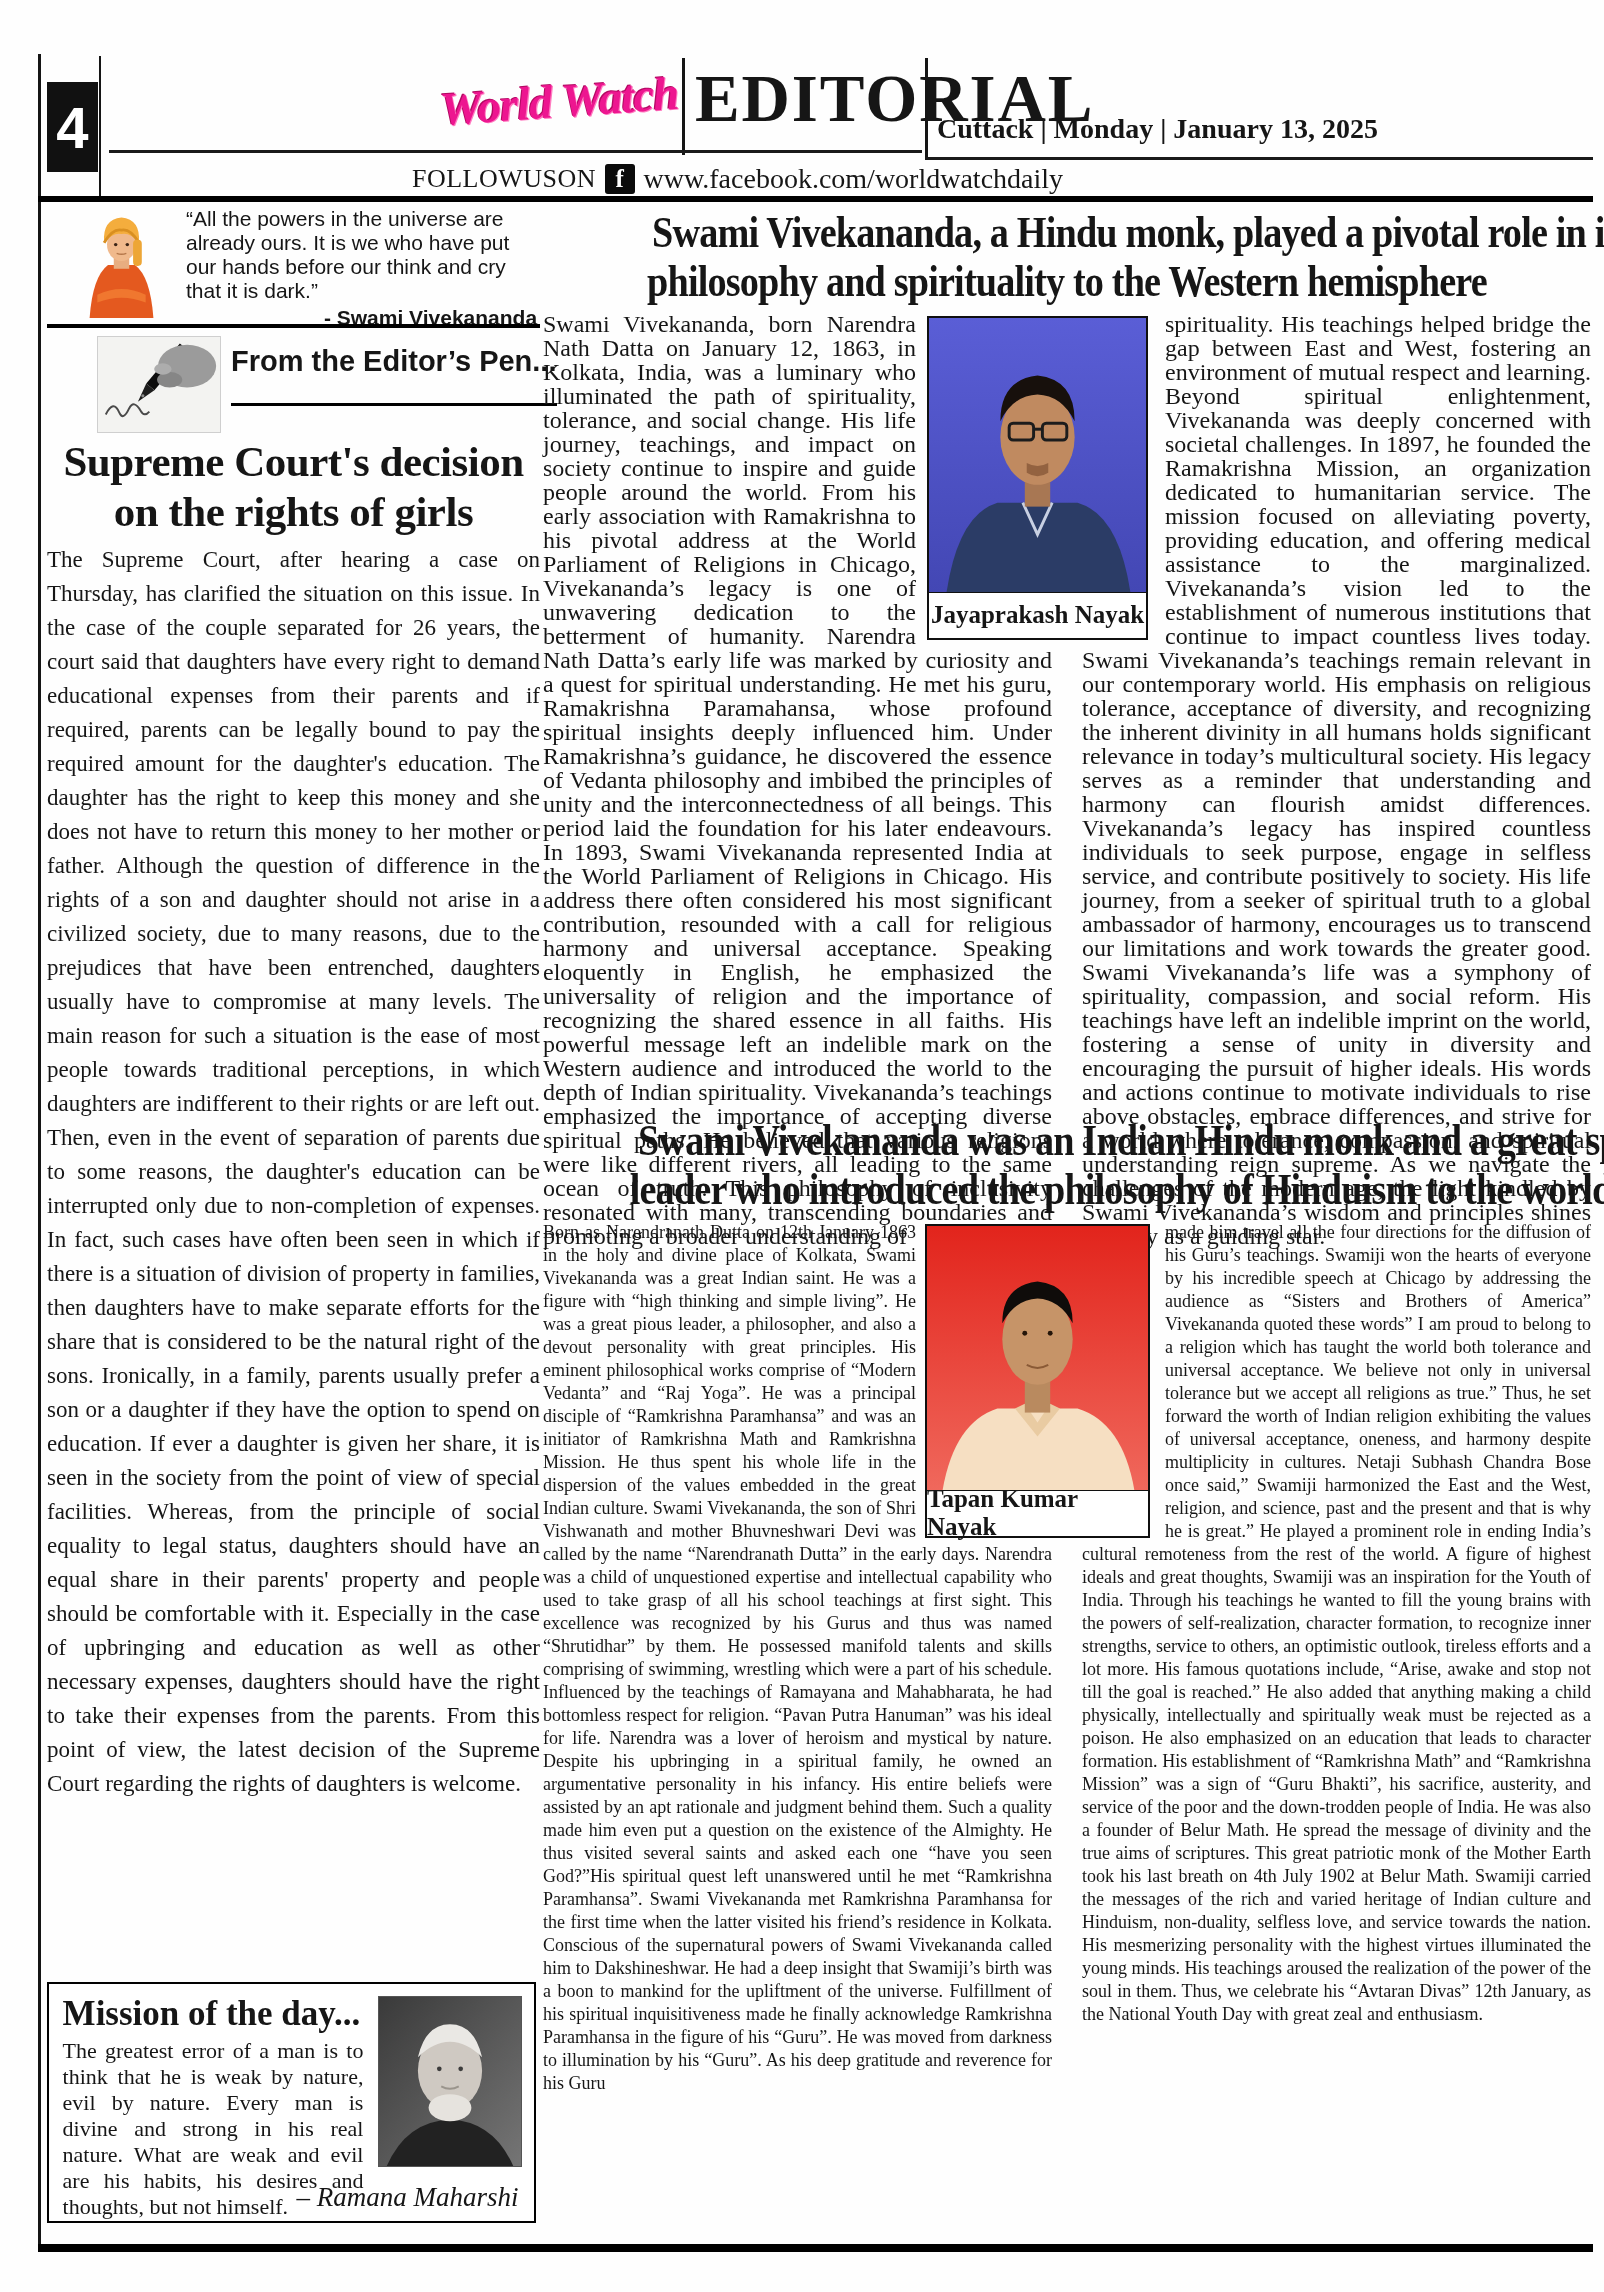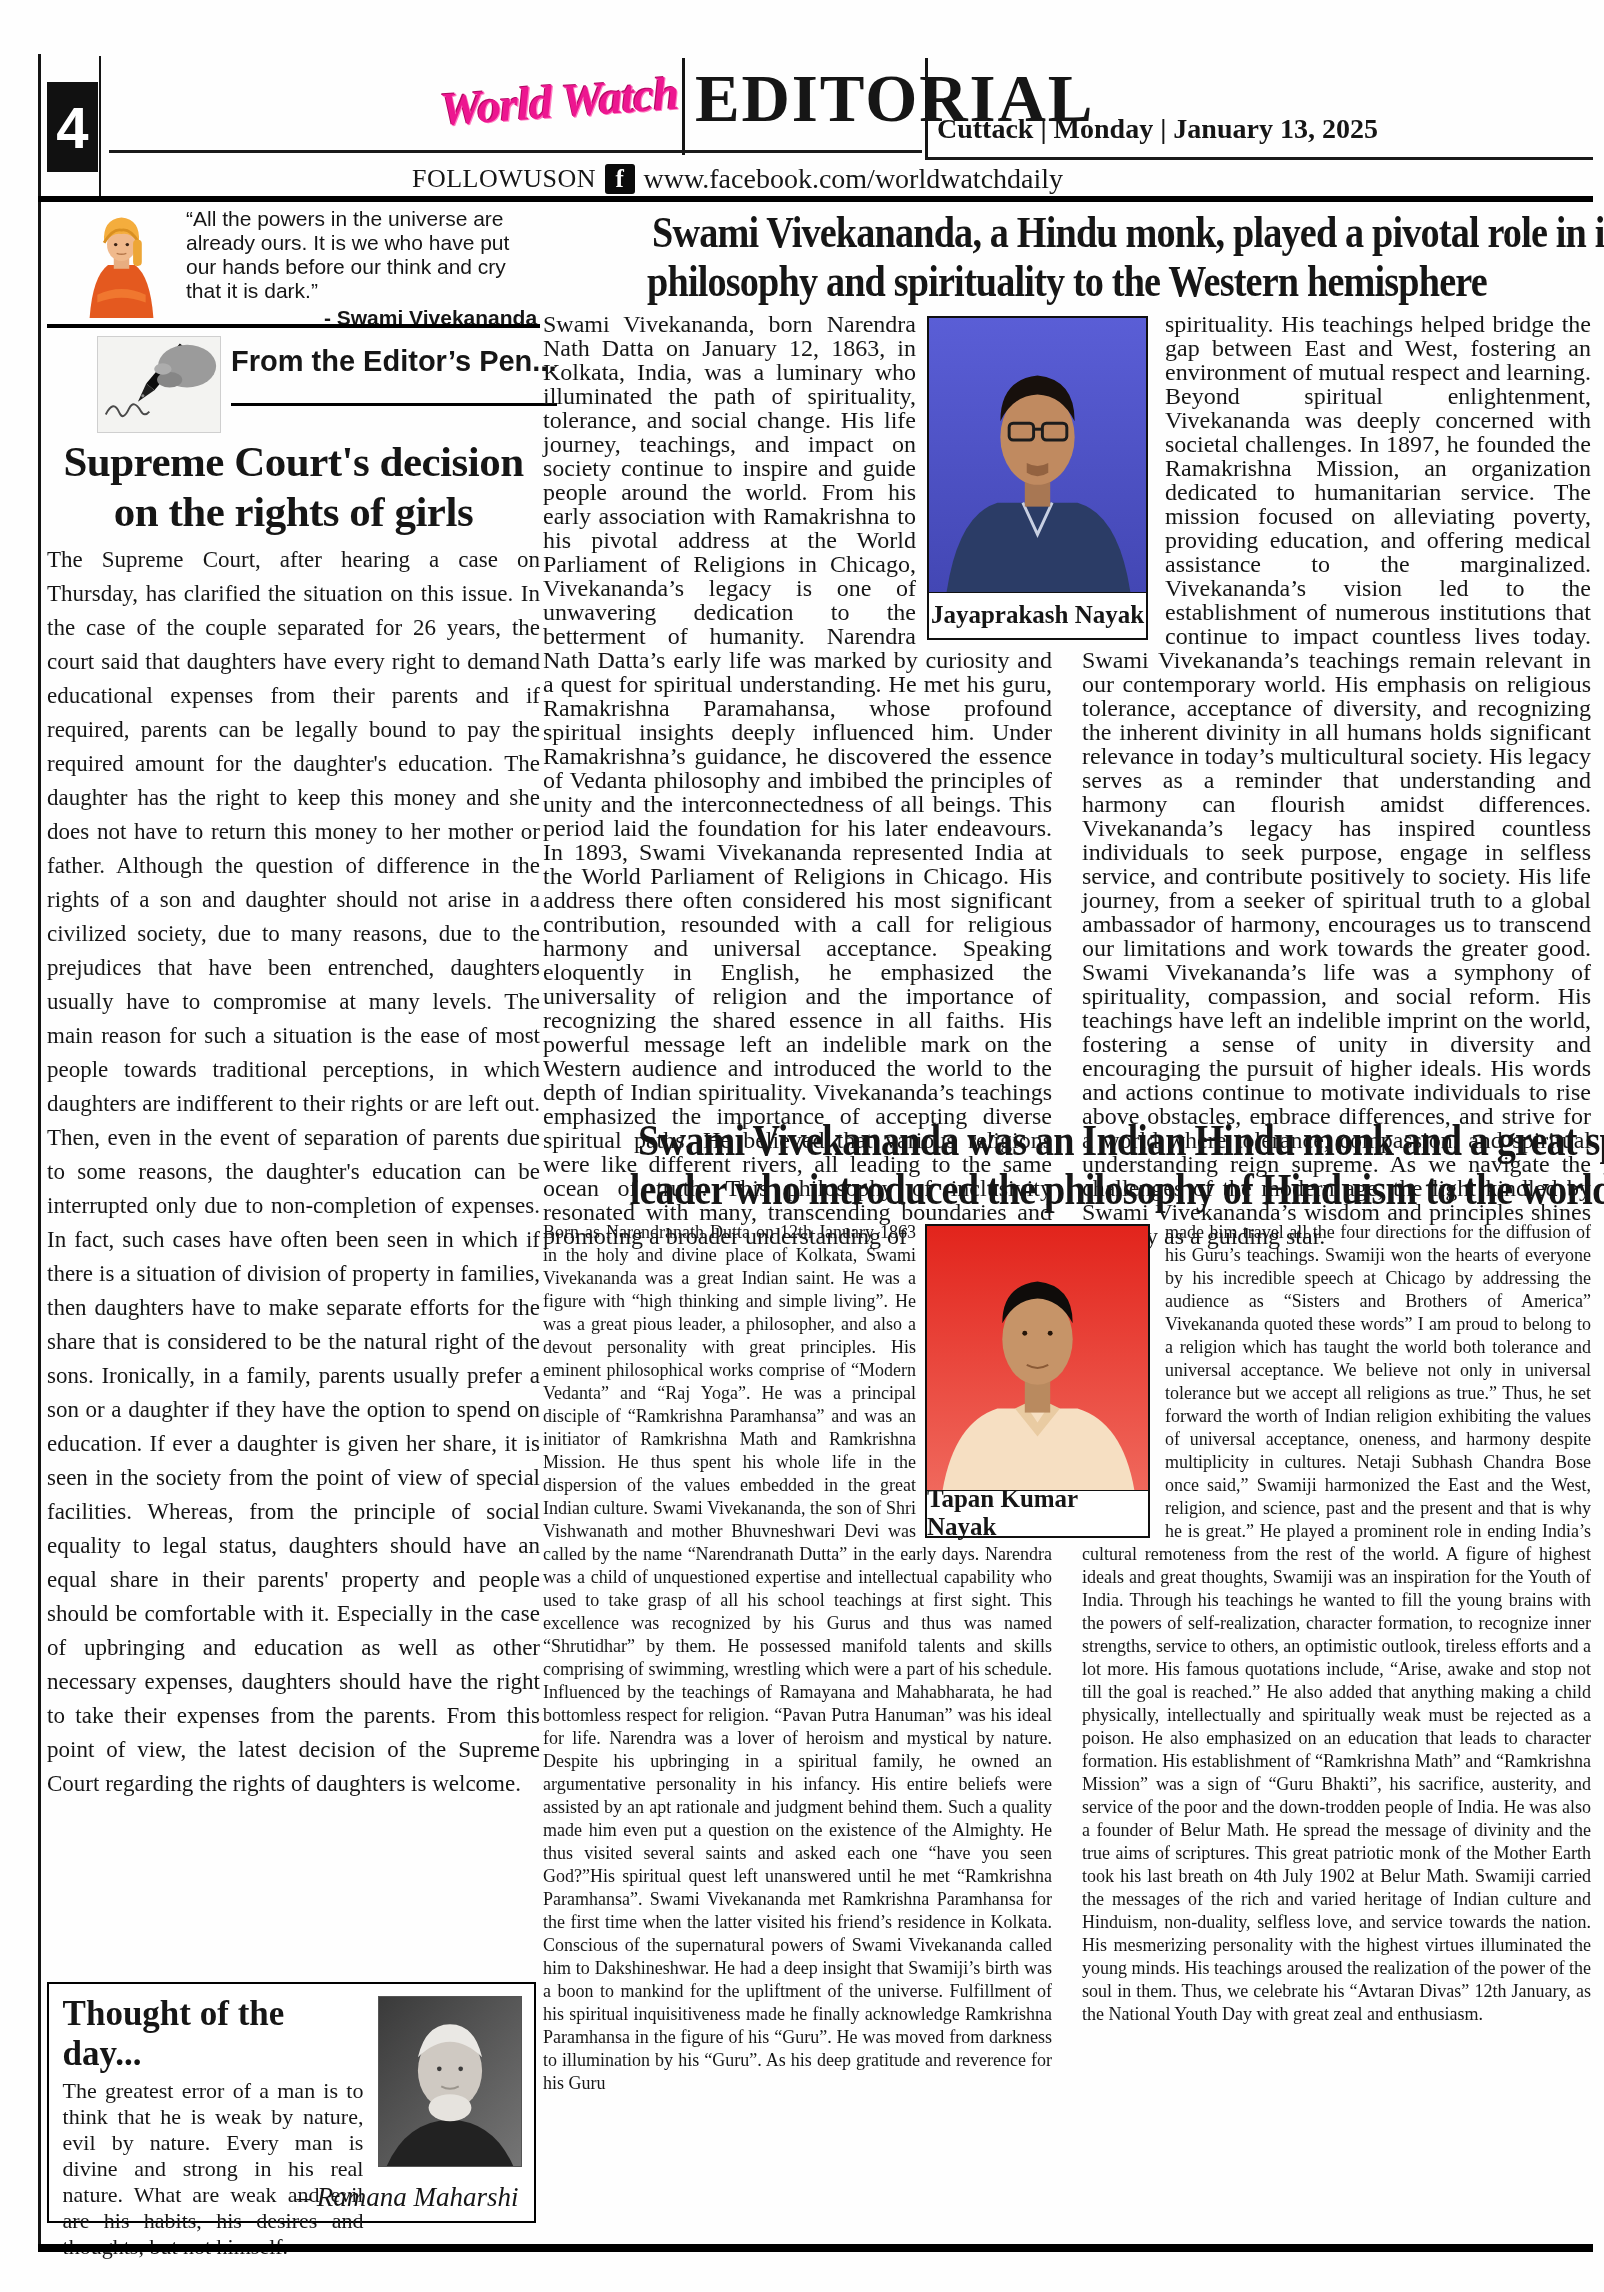--- a/index.html
+++ b/index.html
@@ -245,20 +245,20 @@
         <rect width="146" height="174" fill="url(#bg3)"></rect>
         <path d="M8 174 Q28 128 73 126 Q118 128 138 174 Z" fill="#222"></path>
         <ellipse cx="73" cy="76" rx="33" ry="40" fill="#cfc9c2"></ellipse>
         <path d="M40 62 Q48 28 73 28 Q98 28 106 62 Q90 46 73 46 Q56 46 40 62 Z" fill="#eae8e4"></path>
         <ellipse cx="73" cy="114" rx="22" ry="14" fill="#e6e3de"></ellipse>
         <circle cx="62" cy="74" r="2.4" fill="#3c3c3c"></circle>
         <circle cx="84" cy="74" r="2.4" fill="#3c3c3c"></circle>
         <path d="M64 92 Q73 97 82 92" fill="none" stroke="#9a948c" stroke-width="2"></path>
       </svg>
     </div>
-    <div class="thought-title">Thought of the day...</div>
+    <div class="thought-title">Mission of the day...</div>
     <div class="thought-body">The greatest error of a man is to think that he is weak by nature, evil by nature. Every man is divine and strong in his real nature. What are weak and evil are his habits, his desires and thoughts, but not himself.</div>
     <div class="thought-author">– Ramana Maharshi</div>
   </div>
 
   <div class="abs rule-bottom"></div>
 </div>
 
 
 </body></html>

